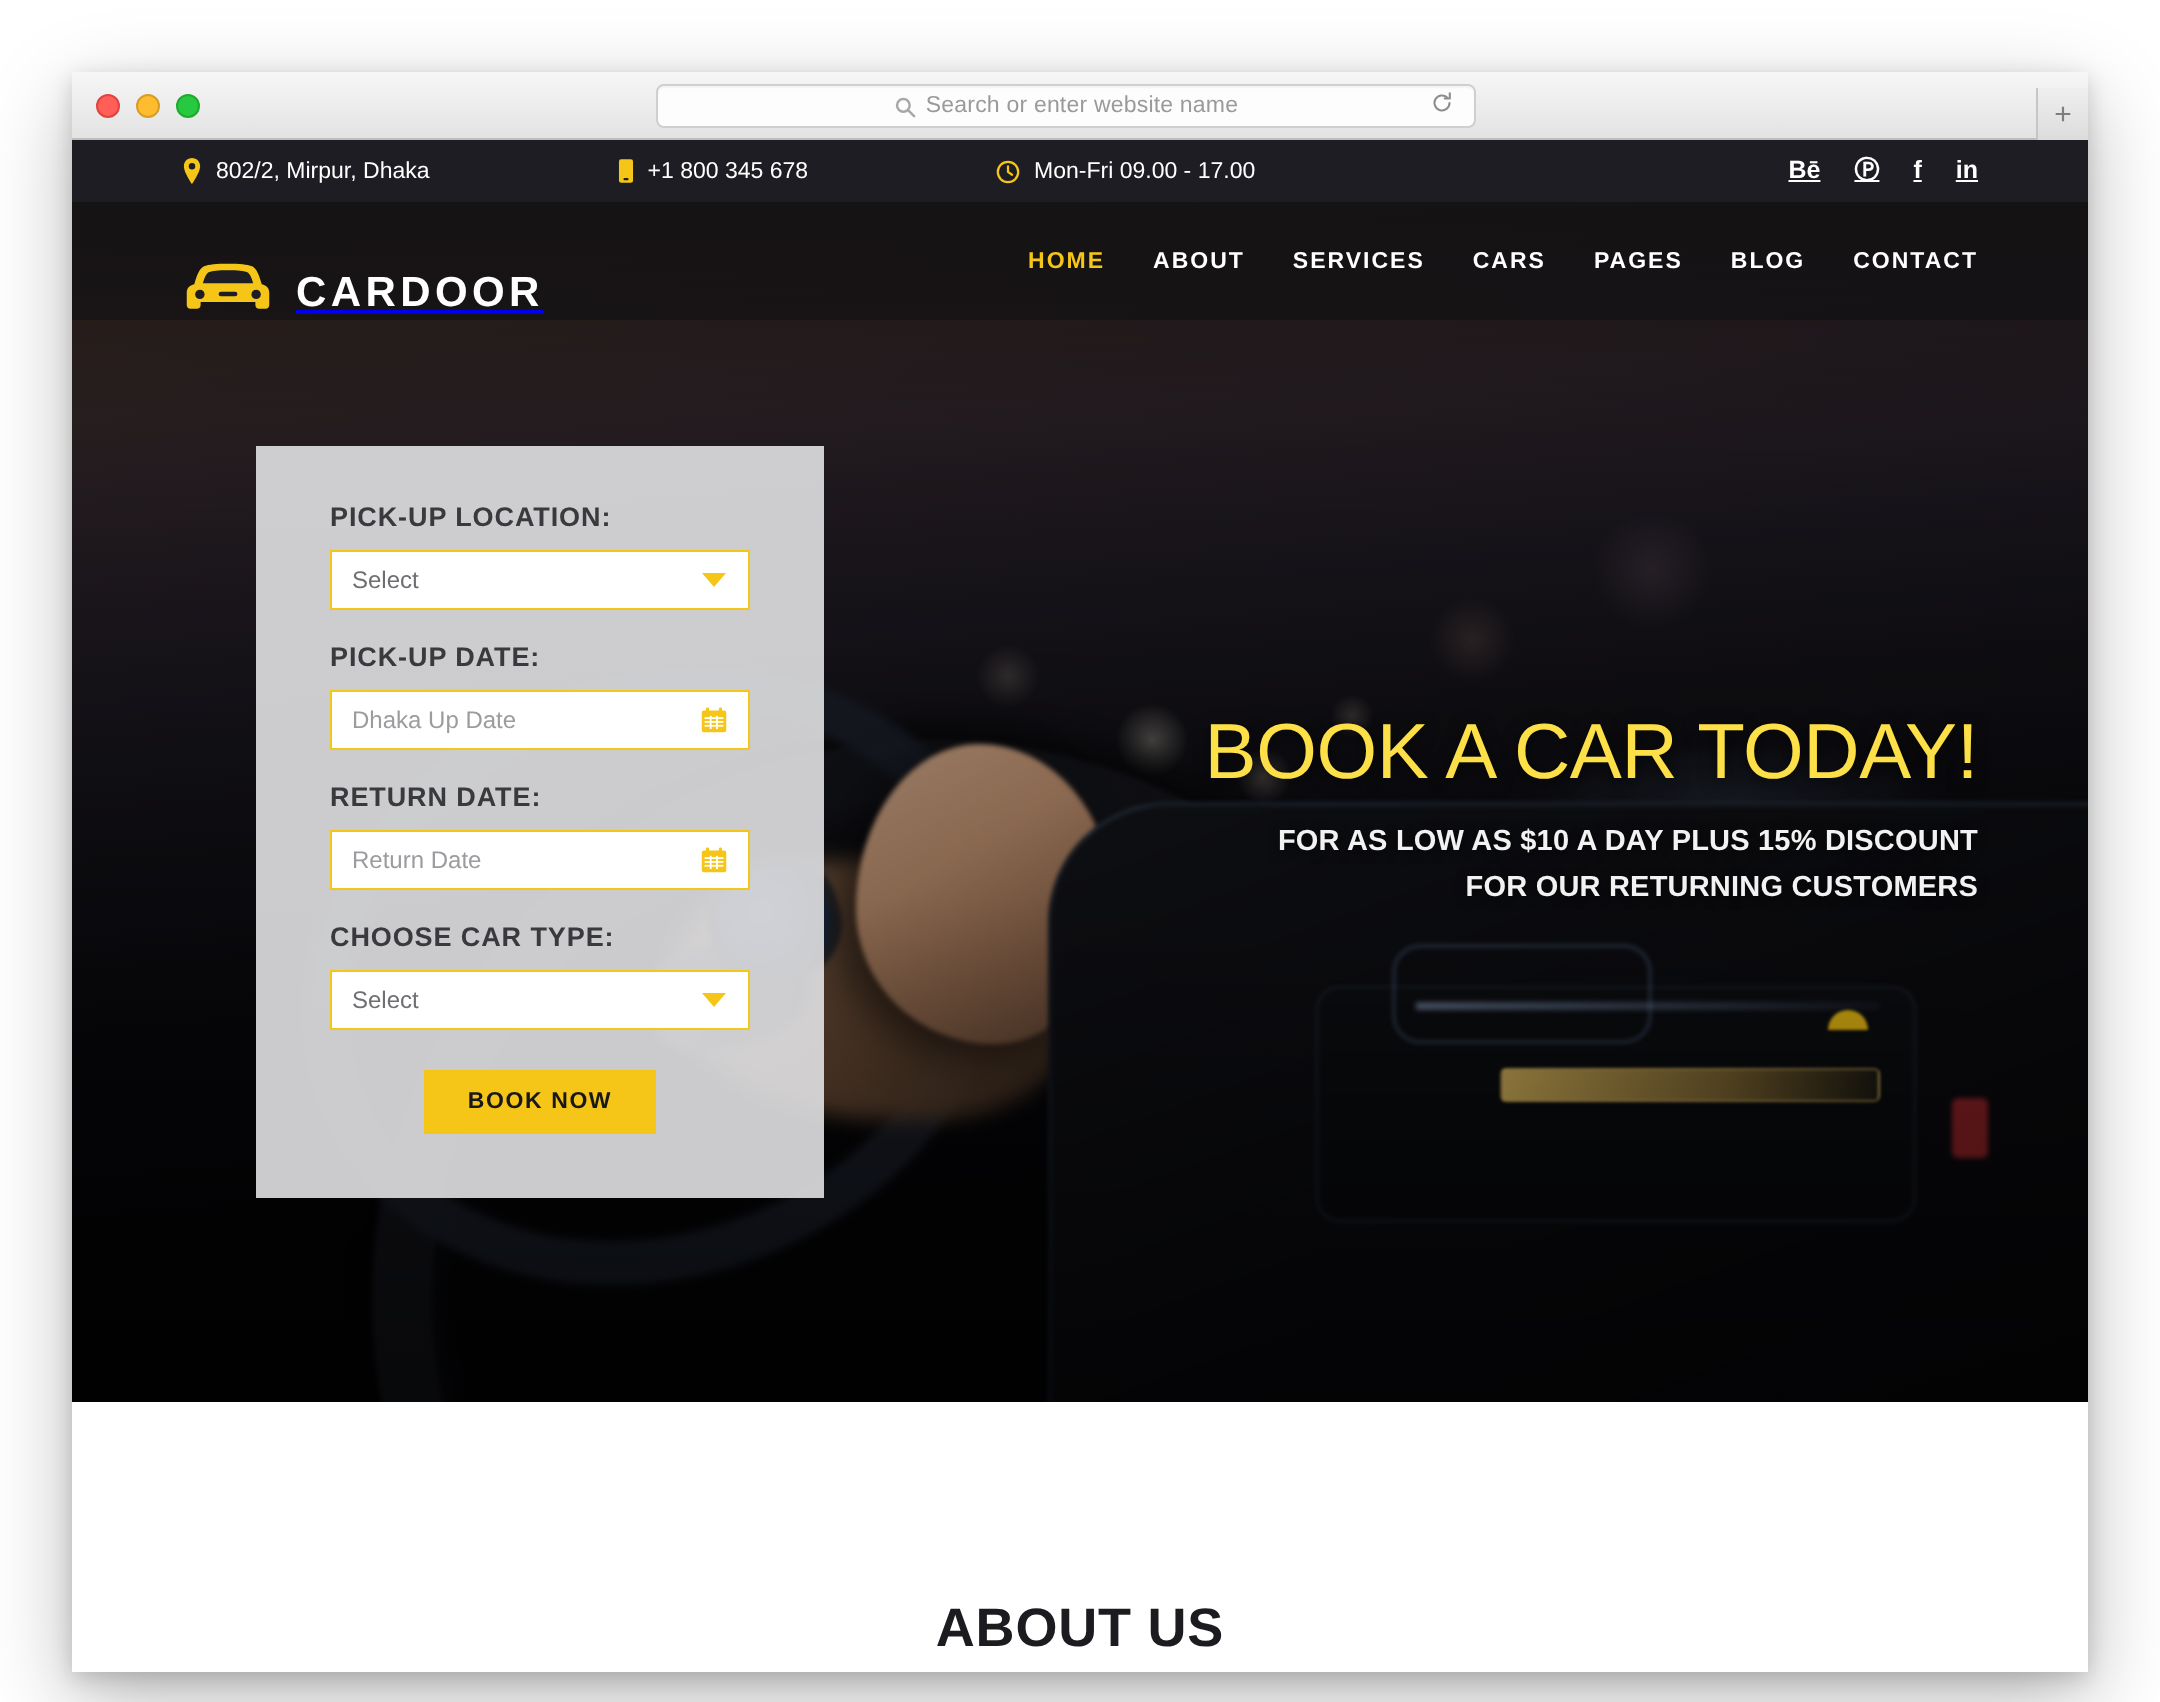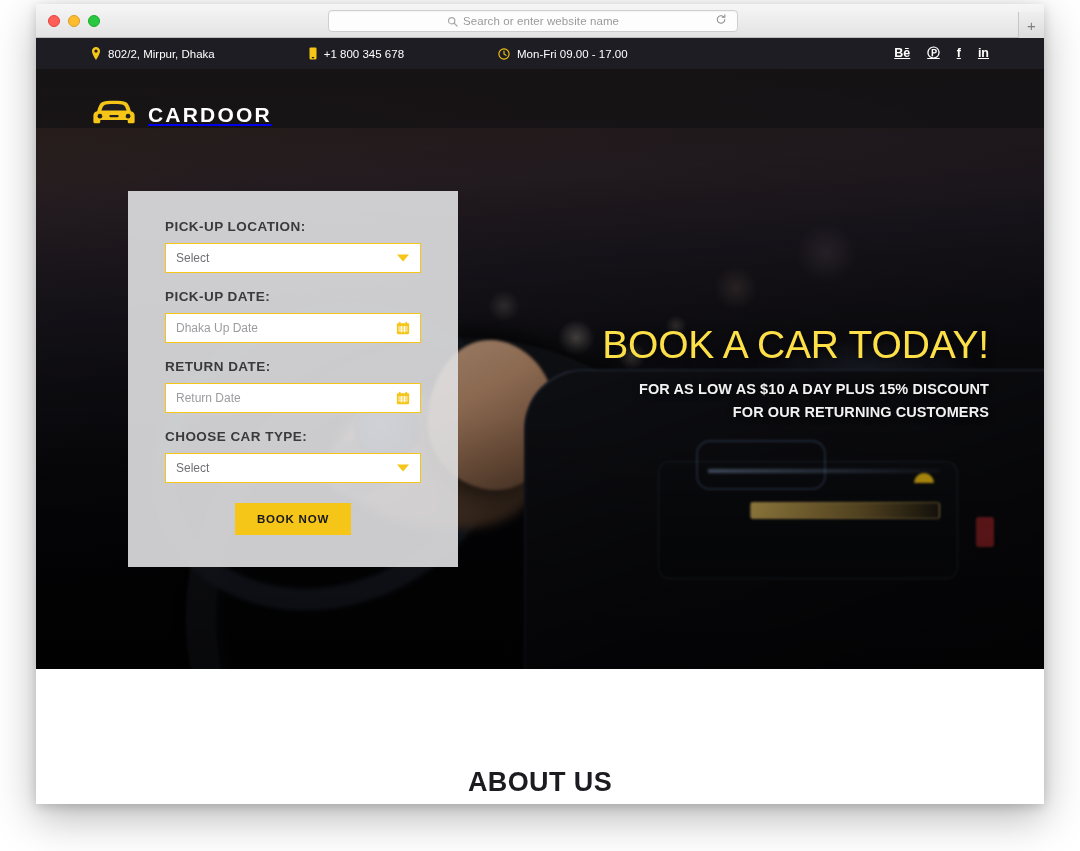--- a/index.html
+++ b/index.html
@@ -6,21 +6,21 @@
   html, body {
     width: 1080px; height: 851px;
     background: #ffffff;
     font-family: "Liberation Sans", sans-serif;
     overflow: hidden;
   }
 
   
   .browser-window {
     position: absolute;
-    left: 36px; top: 4px;
+    left: 36px; top: 36px;
     width: 1008px; height: 800px;
     background: #fff;
     box-shadow: 0 14px 40px rgba(0,0,0,0.28), 0 3px 10px rgba(0,0,0,0.16);
   }
   .chrome-bar {
     position: relative;
     height: 34px;
     background: linear-gradient(#f6f6f6, #e3e3e3);
     border-bottom: 1px solid #bdbdbd;
   }
@@ -276,21 +276,21 @@
     font-weight: bold;
     letter-spacing: 1px;
     text-decoration: none;
   }
   .nav-link.active { color: #f5c518; }
 
   
   .booking-form {
     position: absolute; z-index: 6;
     left: 92px; top: 153px;
-    width: 330px;
+    width: 284px;
     background: rgba(225,225,227,.9);
     padding: 28px 37px 32px 37px;
   }
   .field { margin-bottom: 16px; }
   .field:last-of-type { margin-bottom: 20px; }
   .field-label {
     font-size: 13.5px;
     font-weight: bold;
     color: #3a3a3e;
     letter-spacing: .45px;
@@ -480,20 +480,29 @@
               <path d="M6 14c1.5-5.4 3-8.6 5.2-9.6C13.6 3.3 18 3 24 3s10.4.3 12.8 1.4C39 5.4 40.5 8.6 42 14c2.6.7 4 2 4 4.6V25c0 1.3-.8 2-2 2h-3.4c-1.2 0-2-.7-2-2v-1.6H9.4V25c0 1.3-.8 2-2 2H4c-1.2 0-2-.7-2-2v-6.4C2 16 3.4 14.7 6 14z"></path>
               <path d="M10.6 13.4c1-3.4 2-5.3 3.4-5.9 1.7-.7 4.6-1 10-1s8.3.3 10 1c1.4.6 2.4 2.5 3.4 5.9z" fill="#1d1d23"></path>
               <circle cx="9" cy="19.4" r="2.5" fill="#1d1d23"></circle>
               <circle cx="39" cy="19.4" r="2.5" fill="#1d1d23"></circle>
               <rect x="19" y="18" width="10" height="2.4" rx="1.2" fill="#1d1d23"></rect>
             </svg>
           </span>
           <span class="brand-name">CARDOOR</span>
         </a>
 
+        <nav class="nav-links">
+          <a class="nav-link active" href="#">HOME</a>
+          <a class="nav-link" href="#">ABOUT</a>
+          <a class="nav-link" href="#">SERVICES</a>
+          <a class="nav-link" href="#">CARS</a>
+          <a class="nav-link" href="#">PAGES</a>
+          <a class="nav-link" href="#">BLOG</a>
+          <a class="nav-link" href="#">CONTACT</a>
+        </nav>
       </div>
 
       <form class="booking-form">
 
         <div class="field">
           <div class="field-label">PICK-UP LOCATION:</div>
           <div class="field-control">
             <span class="field-value">Select</span>
             <span class="caret"></span>
           </div>

